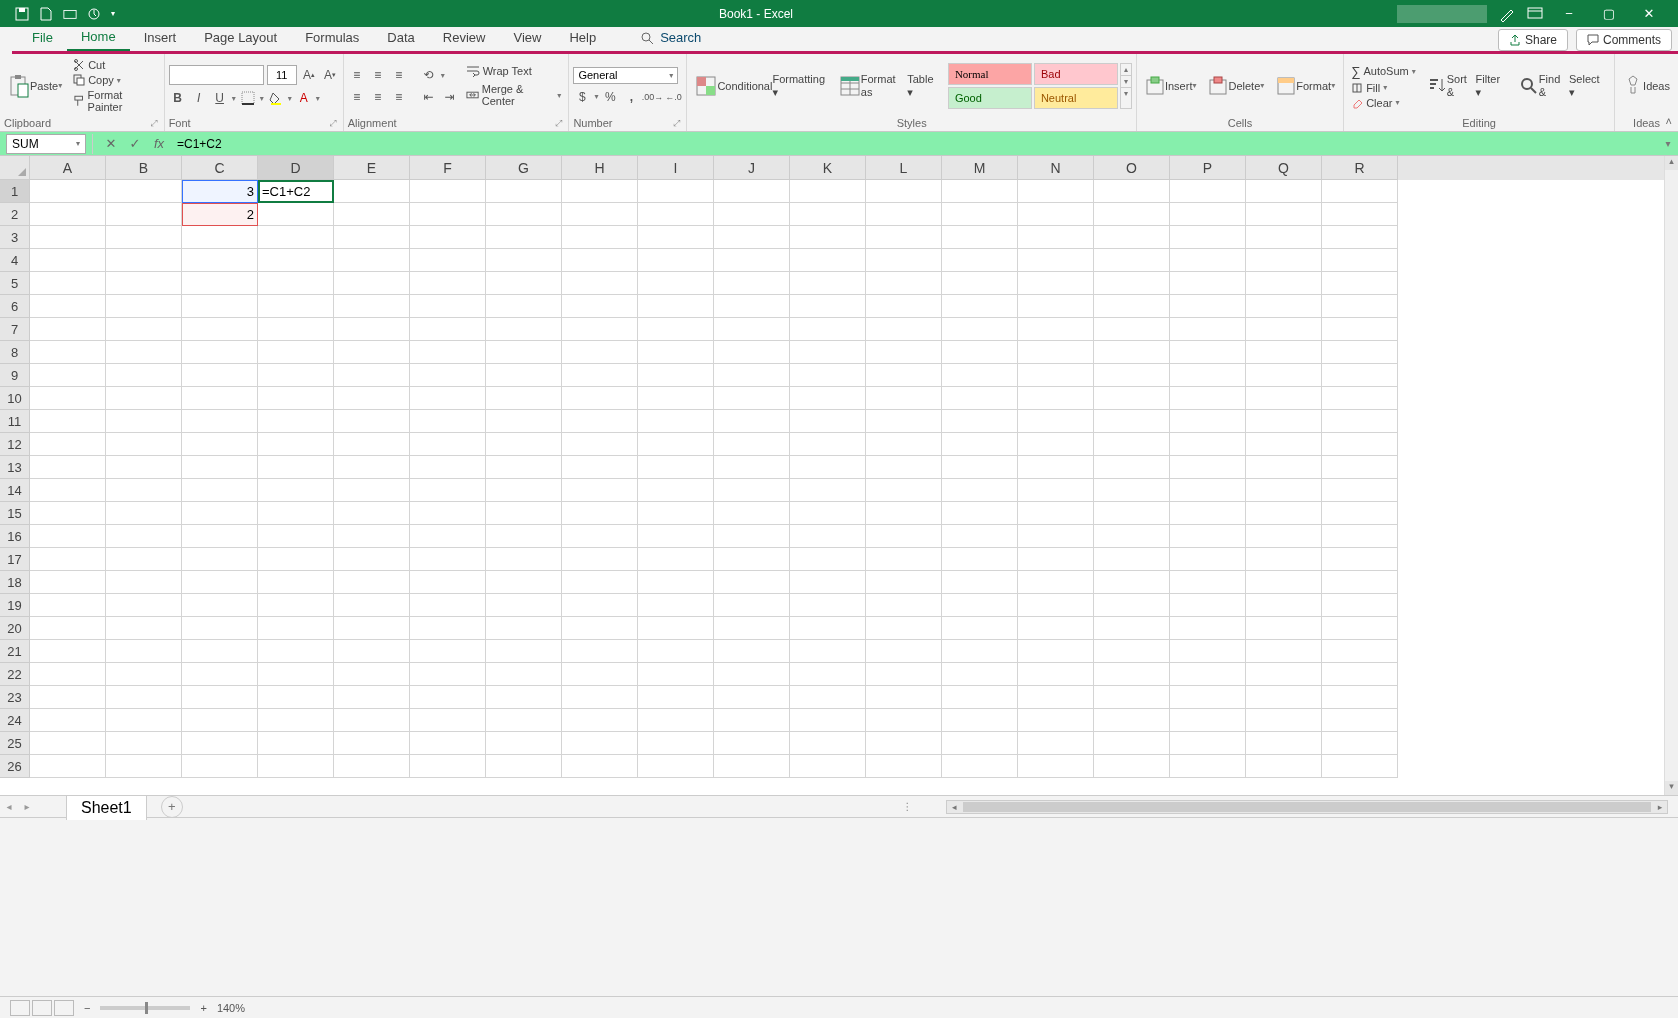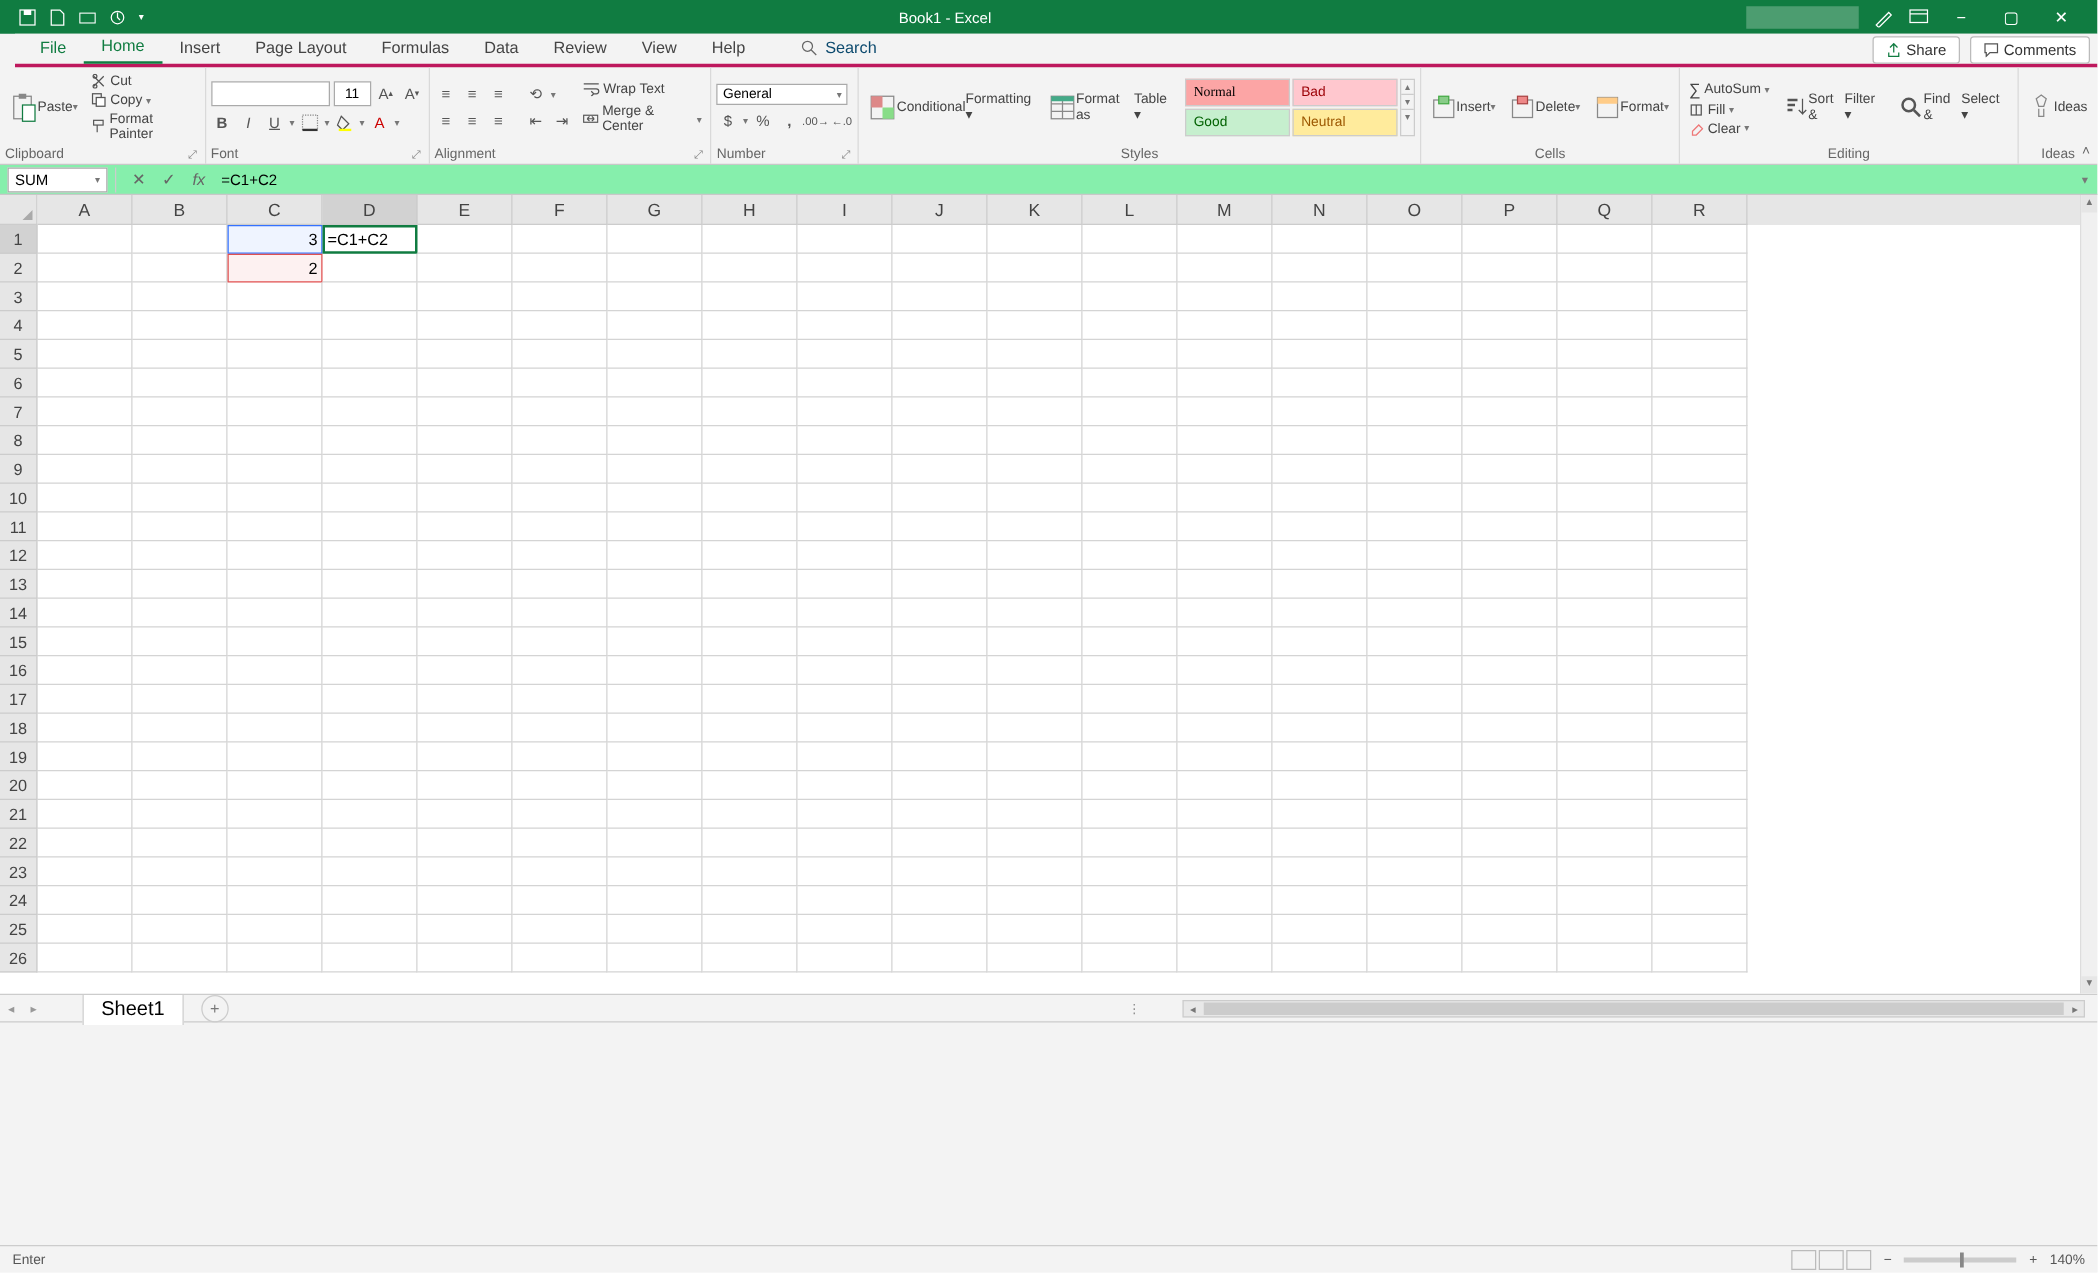--- a/index.html
+++ b/index.html
@@ -1095,21 +1095,20 @@
   <div style="flex:1"></div>
   <span style="font-size:10px;color:#888;margin-right:4px">⋮</span>
   <div class="hscroll">
     <span class="arr">◂</span>
     <div class="thumb"></div>
     <span class="arr">▸</span>
   </div>
 </div>
 
 <div class="status-bar">
-  <div class="status-left">Enter</div>
   <div class="status-right">
     <div class="view-btns">
       <span></span>
       <span></span>
       <span></span>
     </div>
     <span>−</span>
     <div class="zoom-slider"></div>
     <span>+</span>
     <span>140%</span>

